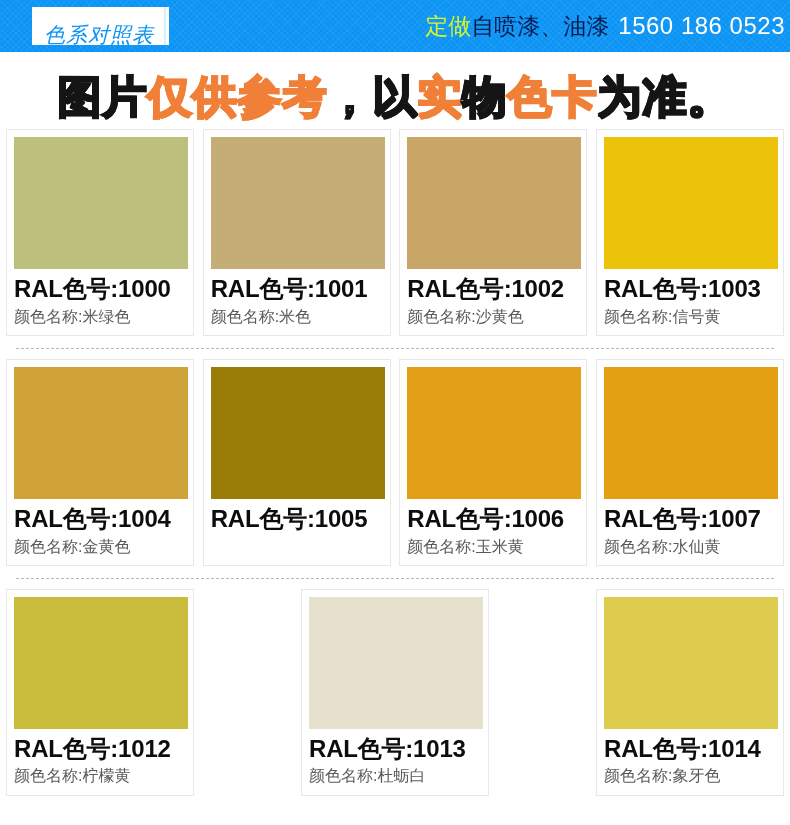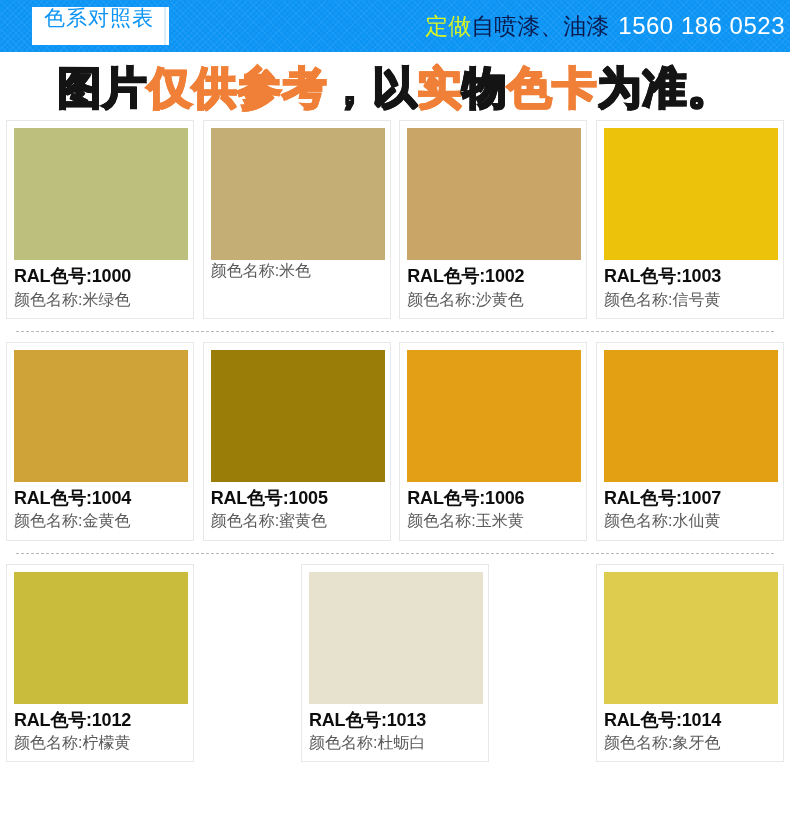--- a/index.html
+++ b/index.html
@@ -32,23 +32,24 @@
     display: flex;
     align-items: center;
   }
 
   .header-title-box {
     margin-left: 32px;
     height: 38px;
     background: #ffffff;
     padding: 0 10px 0 12px;
     display: flex;
-    align-items: flex-start;
+    align-items: flex-end;
     border-right: 2px solid #d8eefd;
     box-shadow: 3px 0 0 0 #ffffff;
+    font-style: italic;
   }
   .header-title-box .title-text {
     color: #0c94f5;
     font-size: 21px;
     font-weight: 400;
     letter-spacing: 1px;
     line-height: 1;
     white-space: nowrap;
   }
 
@@ -60,21 +61,21 @@
     white-space: nowrap;
   }
   .hdr-seg { font-size: 23px; line-height: 1; font-weight: 400; }
   .hdr-seg.accent { color: #d8f524; }
   .hdr-seg.dark   { color: #0a1a4d; }
   .hdr-seg.phone  { color: #ffffff; font-size: 24px; margin-left: 9px; letter-spacing: 0.5px; }
 
   
   .headline {
     width: 790px;
-    padding-top: 12px;
+    padding-top: 21px;
     padding-bottom: 8px;
     text-align: center;
     white-space: nowrap;
   }
   .headline .ch {
     font-size: 44px;
     font-weight: 700;
     line-height: 1.1;
     letter-spacing: 1px;
     color: #ffffff;
@@ -111,21 +112,21 @@
     padding: 7px 7px 4px 7px;
   }
 
   .swatch {
     width: 174px;
     height: 132px;
     display: block;
   }
 
   .card-code {
-    font-size: 18px;
+    font-size: 24px;
     font-weight: 700;
     color: #0d0d0d;
     line-height: 1.35;
     margin-top: 4px;
     letter-spacing: -0.2px;
     white-space: nowrap;
   }
 
   .card-name {
     font-size: 16px;
@@ -154,20 +155,21 @@
 
 <div class="grid-wrap" id="grid">
     <div class="swatch-row">
       <div class="color-card">
         <div class="swatch" style="background-color: rgb(189, 191, 124);"></div>
         <div class="card-code">RAL色号:1000</div>
         <div class="card-name">颜色名称:米绿色</div>
       </div>
       <div class="color-card">
         <div class="swatch" style="background-color: rgb(197, 174, 118);"></div>
+        <div class="card-code">RAL色号:1001</div>
         <div class="card-name">颜色名称:米色</div>
       </div>
       <div class="color-card">
         <div class="swatch" style="background-color: rgb(201, 165, 104);"></div>
         <div class="card-code">RAL色号:1002</div>
         <div class="card-name">颜色名称:沙黄色</div>
       </div>
       <div class="color-card">
         <div class="swatch" style="background-color: rgb(236, 194, 11);"></div>
         <div class="card-code">RAL色号:1003</div>
@@ -177,21 +179,20 @@
     <div class="row-divider"></div>
     <div class="swatch-row">
       <div class="color-card">
         <div class="swatch" style="background-color: rgb(207, 163, 55);"></div>
         <div class="card-code">RAL色号:1004</div>
         <div class="card-name">颜色名称:金黄色</div>
       </div>
       <div class="color-card">
         <div class="swatch" style="background-color: rgb(154, 125, 9);"></div>
         <div class="card-code">RAL色号:1005</div>
-        <div class="card-name">颜色名称:蜜黄色</div>
       </div>
       <div class="color-card">
         <div class="swatch" style="background-color: rgb(227, 160, 22);"></div>
         <div class="card-code">RAL色号:1006</div>
         <div class="card-name">颜色名称:玉米黄</div>
       </div>
       <div class="color-card">
         <div class="swatch" style="background-color: rgb(227, 160, 18);"></div>
         <div class="card-code">RAL色号:1007</div>
         <div class="card-name">颜色名称:水仙黄</div>

